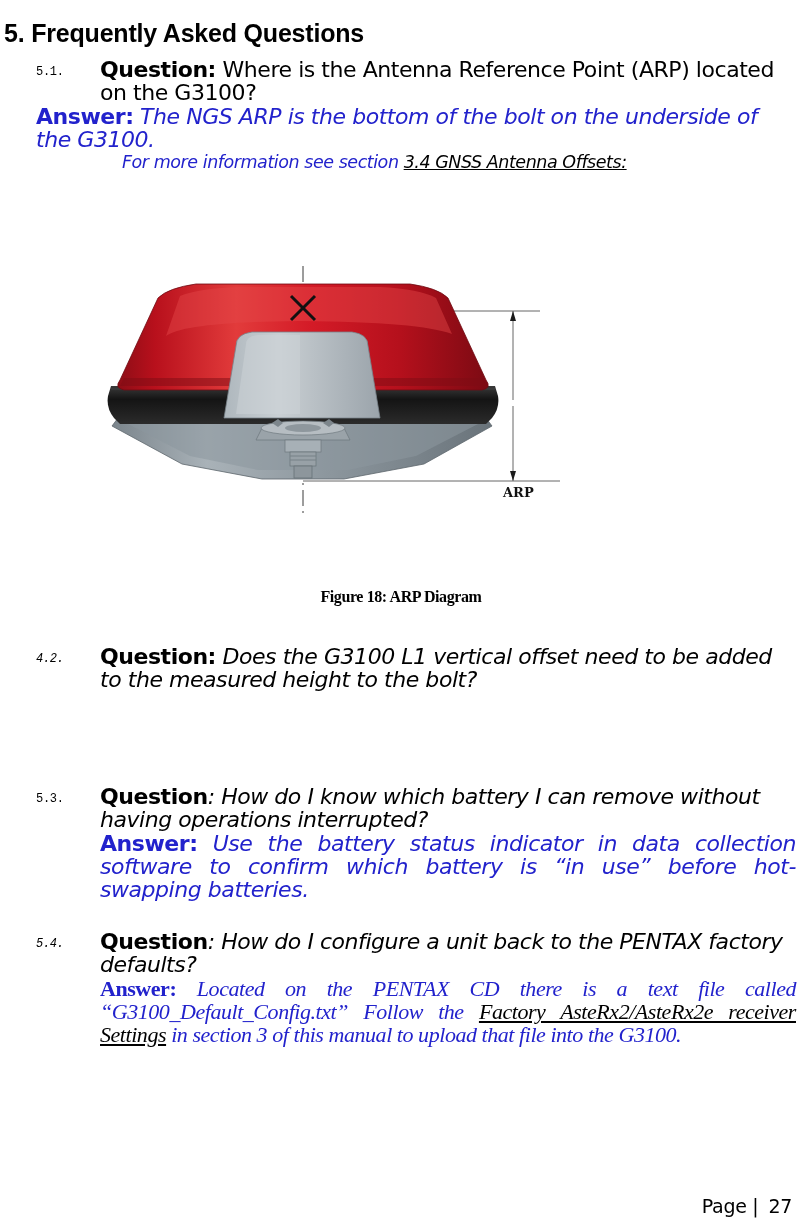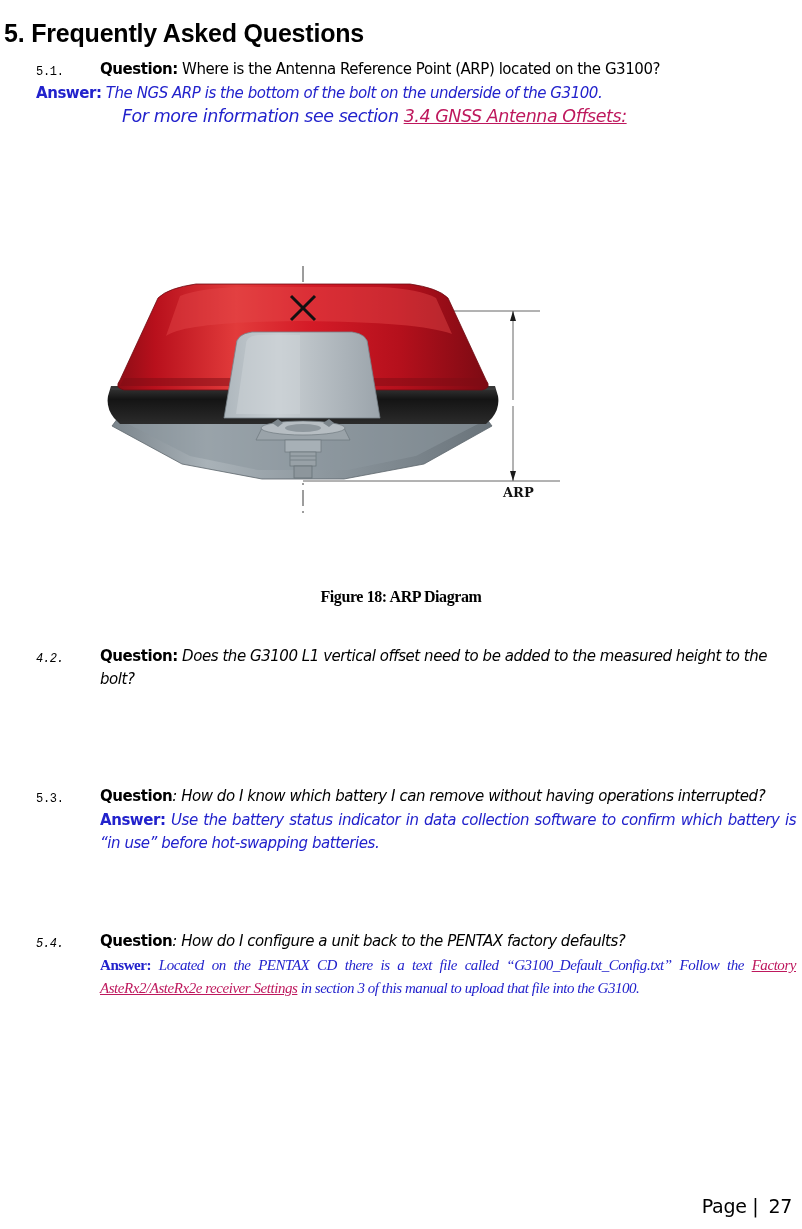--- a/index.html
+++ b/index.html
@@ -51,21 +51,21 @@
     font-size: 12px;
     font-style: normal;
     font-family: Liberation Mono, monospace;
     letter-spacing: -0.3px;
   }
   .num.italic { font-style: italic; }
 
   .body-col {
     margin-left: 100px;
     margin-right: 6px;
-    font-size: 15px;
+    font-size: 22px;
     line-height: 23px;
     font-family: "DejaVu Sans", sans-serif;
     letter-spacing: -0.45px;
   }
   .body-col.full {
     margin-left: 36px;
   }
   .q-label {
     font-weight: bold;
     font-style: normal;
@@ -84,21 +84,21 @@
   }
   .justify { text-align: justify; }
   .hang {
     margin-left: 100px;
     margin-right: 6px;
   }
   .hang-indent {
     text-indent: 22px;
   }
   a.doclink, .doclink {
-    color: #be185d;
+    color: #000000;
     text-decoration: underline;
     font-style: italic;
   }
 
   
   .figure-wrap {
     position: absolute;
     left: 0;
     top: 248px;
     width: 740px;

